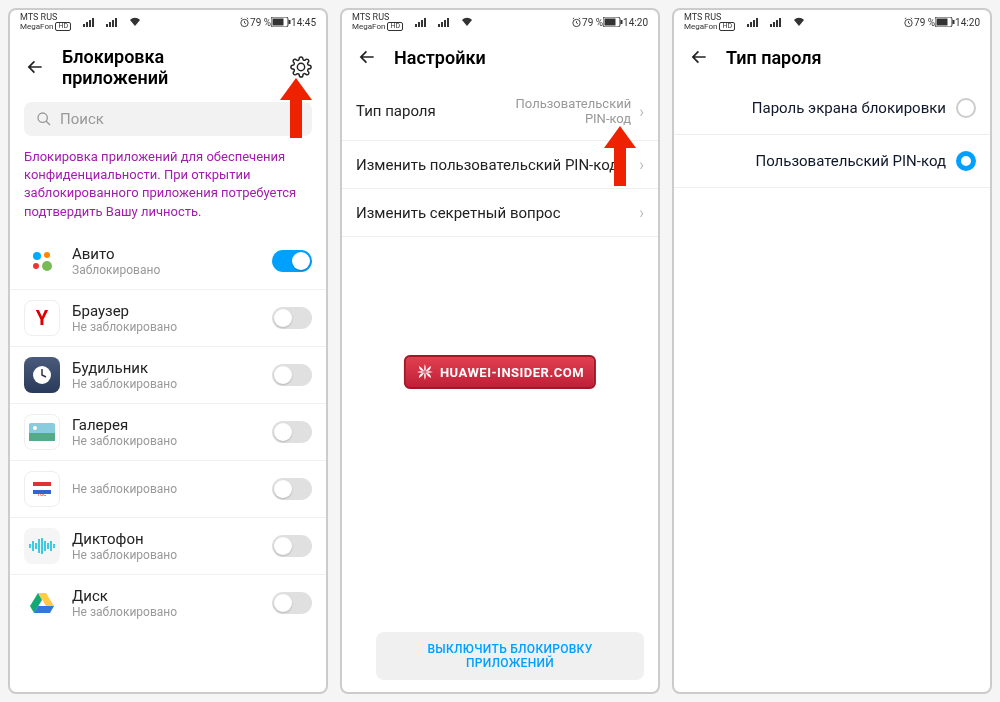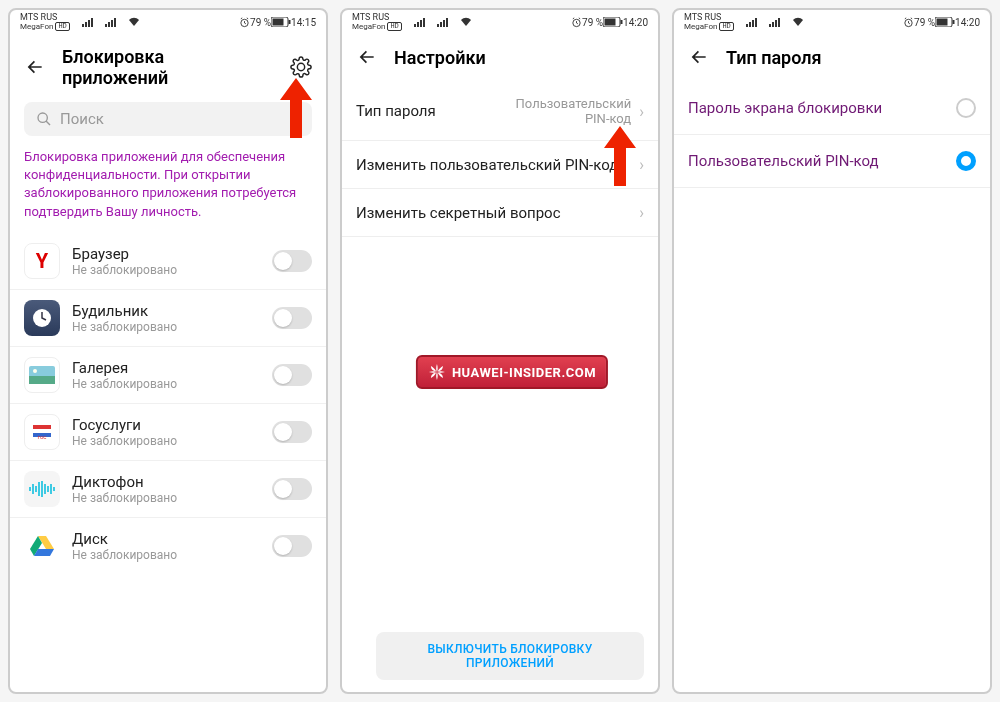--- a/index.html
+++ b/index.html
@@ -33,21 +33,21 @@
   }
   .status-left { display: flex; align-items: center; gap: 12px; }
   .status-right { display: flex; align-items: center; }
   .carrier { font-size: 9px; line-height: 1; }
   .carrier-sub { font-size: 8px; display:flex; align-items:center; gap:2px;}
   .dual-carrier { display:flex; flex-direction:column; line-height:1; }
   .signal-bars { display: inline-flex; align-items: flex-end; gap: 1px; }
   .signal-bars span { width: 2px; background: #333; }
   .signal-bars span:nth-child(1){height:3px;} .signal-bars span:nth-child(2){height:5px;}
   .signal-bars span:nth-child(3){height:7px;} .signal-bars span:nth-child(4){height:9px;}
-  .hd-badge { font-size:7px; border:1px solid #333; border-radius:2px; padding:0 2px;font-family:Liberation Mono, monospace; }
+  .hd-badge { font-size:7px; border:1px solid #333; border-radius:2px; padding:0 2px; }
   .header {
     display: flex;
     align-items: center;
     padding: 12px 14px 14px 14px;
     gap: 16px;
   }
   .back-btn { width: 22px; height: 22px; display:flex; align-items:center; justify-content:center; }
   .header-title { font-size: 18px; font-weight: 600; flex: 1; }
   .gear-btn { width: 22px; height: 22px; display:flex; align-items:center; justify-content:center; }
   .search-box {
@@ -109,41 +109,41 @@
     position: absolute; bottom: 12px; left: 14px; right: 14px;
     background: #f0f0f0; color: #00a0ff; font-size: 12px;
     text-align: center; padding: 10px; border-radius: 8px;
     font-weight: 500; letter-spacing: 0.3px; margin-left: 20px;
   }
   
   .radio-row {
     display: flex; align-items: center;
     padding: 16px 14px; border-bottom: 1px solid #eee; gap: 10px;
   }
-  .radio-label { flex: 1; font-size: 15px; color: #701a75; }
+  .radio-label { flex: 1; font-size: 15px; color: #0f172a; text-align: right; }
   .radio {
     width: 20px; height: 20px; border-radius: 50%;
     border: 2px solid #ccc; flex-shrink: 0;
   }
   .radio-selected {
     border: 5px solid #00a0ff; width:20px; height:20px;
   }
   
   .red-arrow {
     position: absolute; width: 32px; height: 60px;
   }
   .red-arrow svg { width: 100%; height: 100%; }
   
   .watermark {
     position: absolute; left: 50%; top: 345px; transform: translateX(-50%);
     background: linear-gradient(#e14050,#c02038);
     color: #fff; font-weight: 700; font-size: 13px;
     padding: 6px 10px; border-radius: 6px; border: 2px solid #a01828;
     display: flex; align-items: center; gap: 6px;
-    letter-spacing: 0.5px; white-space:nowrap;margin-left:12px;
+    letter-spacing: 0.5px; white-space:nowrap;
   }
   .hw-logo {
     width: 18px; height: 18px; position:relative;
   }
   
   .ic-avito { background:#fff; }
   .ic-yandex { background:#fff; border:1px solid #eee; display:flex;align-items:center;justify-content:center;}
   .ic-clock { background:linear-gradient(#4a5a7a,#2a3a5a); }
   .ic-gallery { background:#fff; border:1px solid #eee; }
   .ic-gos { background:#fff; border:1px solid #eee; }
@@ -183,21 +183,21 @@
       <svg width="11" height="11" viewBox="0 0 24 24">
           <circle cx="12" cy="13" r="8" fill="none" stroke="#333" stroke-width="2"></circle>
           <path d="M12 9v4l3 2M4 4l3-2M20 4l-3-2" stroke="#333" stroke-width="2" fill="none"></path>
         </svg>
       <span>79 %</span>
       <svg width="20" height="10" viewBox="0 0 20 10">
           <rect x="0" y="0" width="17" height="10" rx="2" fill="none" stroke="#333"></rect>
           <rect x="1.5" y="1.5" width="11" height="7" fill="#333"></rect>
           <rect x="17.5" y="3" width="2" height="4" fill="#333"></rect>
         </svg>
-      <span>14:15</span>
+      <span>14:45</span>
     </div>
   </div>
 
   <div class="header">
     <div class="back-btn">
       <svg width="20" height="20" viewBox="0 0 24 24">
           <path d="M20 11H7l5-5-1.4-1.4L3.2 12l7.4 7.4L12 18l-5-5h13z" fill="#222"></path>
         </svg>
     </div>
     <div class="header-title">Блокировка приложений</div>
@@ -212,20 +212,35 @@
     <svg width="16" height="16" viewBox="0 0 24 24">
         <circle cx="10" cy="10" r="7" fill="none" stroke="#999" stroke-width="2"></circle>
         <line x1="15" y1="15" x2="21" y2="21" stroke="#999" stroke-width="2"></line>
       </svg>
     <span>Поиск</span>
   </div>
 
   <div class="desc-text">Блокировка приложений для обеспечения конфиденциальности. При открытии заблокированного приложения потребуется подтвердить Вашу личность.</div>
 
   <div class="app-list">
+    <div class="app-row">
+      <div class="app-icon ic-avito">
+        <svg width="28" height="28" viewBox="0 0 28 28">
+            <circle cx="9" cy="9" r="4" fill="#0af"></circle>
+            <circle cx="19" cy="8" r="3" fill="#f80"></circle>
+            <circle cx="8" cy="19" r="3" fill="#e33"></circle>
+            <circle cx="19" cy="19" r="5" fill="#7b5"></circle>
+          </svg>
+      </div>
+      <div class="app-text">
+        <div class="app-name">Авито</div>
+        <div class="app-status">Заблокировано</div>
+      </div>
+      <div class="toggle toggle-on"></div>
+    </div>
 
     <div class="app-row">
       <div class="app-icon ic-yandex">
           <span style="color:#d00;font-weight:700;font-size:20px;">Y</span>
         </div>
       <div class="app-text">
         <div class="app-name">Браузер</div>
         <div class="app-status">Не заблокировано</div>
       </div>
       <div class="toggle toggle-off"></div>
@@ -262,21 +277,20 @@
 
     <div class="app-row">
       <div class="app-icon ic-gos">
         <svg width="26" height="26" viewBox="0 0 26 26">
             <path d="M4 6h18v4H4z" fill="#d33"></path>
             <path d="M4 14h18v4H4z" fill="#36c"></path>
             <text x="13" y="20" font-size="6" text-anchor="middle" fill="#d33">гос</text>
           </svg>
       </div>
       <div class="app-text">
-        <div class="app-name">Госуслуги</div>
         <div class="app-status">Не заблокировано</div>
       </div>
       <div class="toggle toggle-off"></div>
     </div>
 
     <div class="app-row">
       <div class="app-icon ic-dict">
         <svg width="30" height="20" viewBox="0 0 30 20">
             <g stroke="#0bd" stroke-width="1.5">
               <line x1="3" y1="8" x2="3" y2="12"></line>

